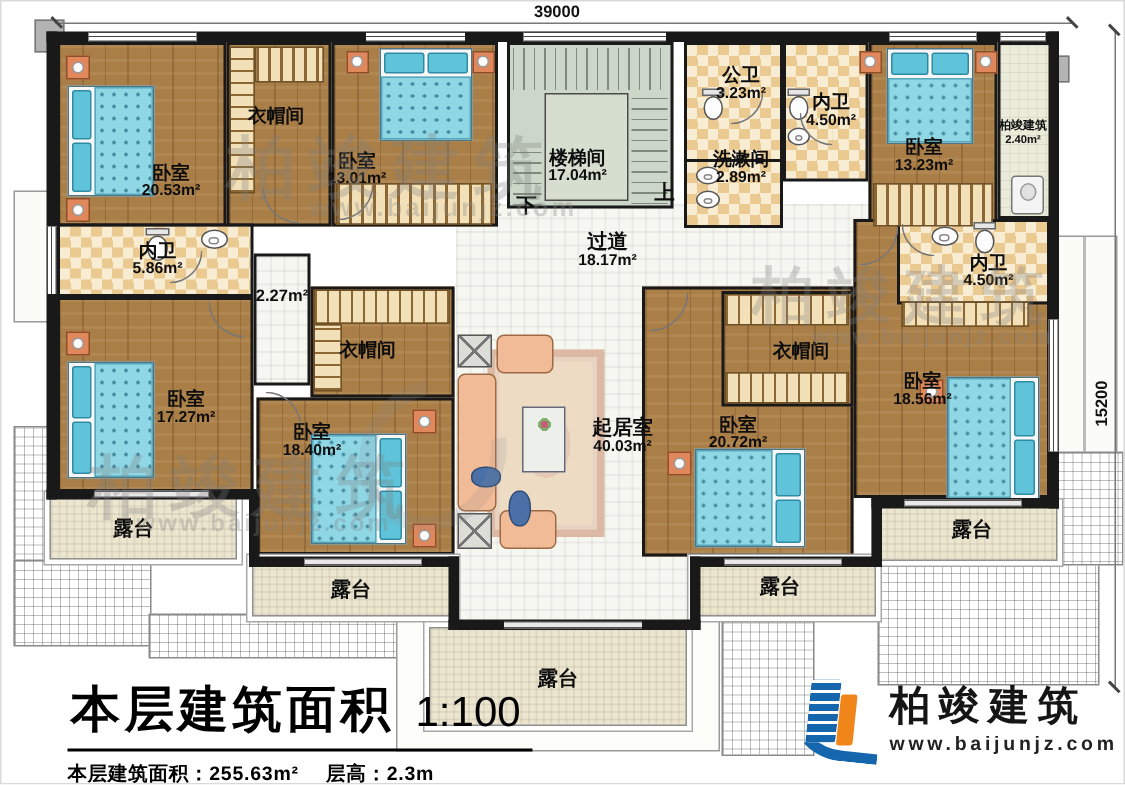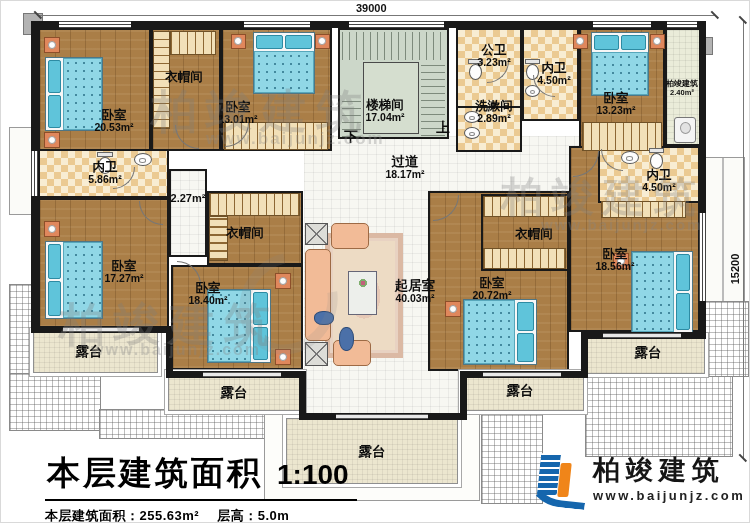--- a/index.html
+++ b/index.html
@@ -60,21 +60,21 @@
   .arc.tr{border-bottom:none;border-left:none;border-top-right-radius:100%;}
   .dimline{background:#777;}
   .dimtext{font-size:11px;font-weight:bold;color:#111;background:#fff;padding:0 3px;}
   .rot{transform:rotate(-90deg);transform-origin:center;background:transparent;}
   .tick{width:10px;height:1.5px;background:#444;transform:rotate(45deg);}
   .wm{color:rgba(125,125,125,.30);font-weight:bold;letter-spacing:9px;pointer-events:none;white-space:nowrap;font-size:46px;}
   .wmu{color:rgba(135,135,135,.33);font-weight:bold;letter-spacing:2px;pointer-events:none;white-space:nowrap;font-size:16px;}
   .wmicon{border:10px solid rgba(140,140,140,.16);border-top-color:transparent;border-radius:50%;transform:rotate(35deg);pointer-events:none;}
   .titleline{display:flex;align-items:baseline;gap:14px;border-bottom:2.5px solid #000;padding:0 8px 3px 2px;}
   .title-main{font-size:33px;font-weight:bold;letter-spacing:3px;color:#000;}
-  .title-scale{font-size:28px;font-weight:bold;color:#000;}
+  .title-scale{font-size:28px;font-weight:normal;color:#000;}
   .title-info{font-size:13px;font-weight:bold;margin-top:6px;letter-spacing:.5px;color:#000;}
   .logo{display:flex;align-items:center;gap:10px;}
   .logo-icon{position:relative;width:54px;height:58px;}
   .li-blue{position:absolute;left:10px;top:2px;width:20px;height:42px;background:#1566ad;transform:skewX(-6deg);background-image:repeating-linear-gradient(0deg,transparent 0 5px,#fff 5px 7px);border-radius:2px;}
   .li-orange{position:absolute;left:30px;top:12px;width:11px;height:34px;background:#f08519;transform:skewX(-6deg);border-radius:2px;}
   .li-swoosh{position:absolute;left:-2px;bottom:2px;width:52px;height:22px;border-bottom:7px solid #1566ad;border-left:7px solid transparent;border-radius:0 0 0 60%/0 0 0 100%;transform:rotate(6deg);}
   .logo-name{font-size:27px;font-weight:bold;letter-spacing:6px;color:#151515;line-height:1;}
   .logo-url{font-size:13px;font-weight:bold;letter-spacing:2.5px;color:#222;margin-top:4px;}
 </style>
 </head>
@@ -378,21 +378,21 @@
   <div class="abs wmu" style="left:90px;top:340px;">www.baijunjz.com</div>
   <div class="abs wmicon" style="left:240px;top:250px;width:95px;height:105px;"></div>
 
   <div class="abs" style="left:44px;top:450px;">
     <div class="titleline">
       <span class="title-main">本层建筑面积</span>
       <span class="title-scale">1:100</span>
     </div>
     <div class="title-info">
       <span>本层建筑面积：</span><span>255.63m²</span>
-      <span style="margin-left:14px;">层高：</span><span>5.0m</span>
+      <span style="margin-left:14px;">层高：</span><span>2.3m</span>
     </div>
   </div>
 
   <div class="abs logo" style="left:528px;top:450px;">
     <div class="logo-icon">
       <div class="li-swoosh"></div>
       <div class="li-blue"></div>
       <div class="li-orange"></div>
     </div>
     <div>

